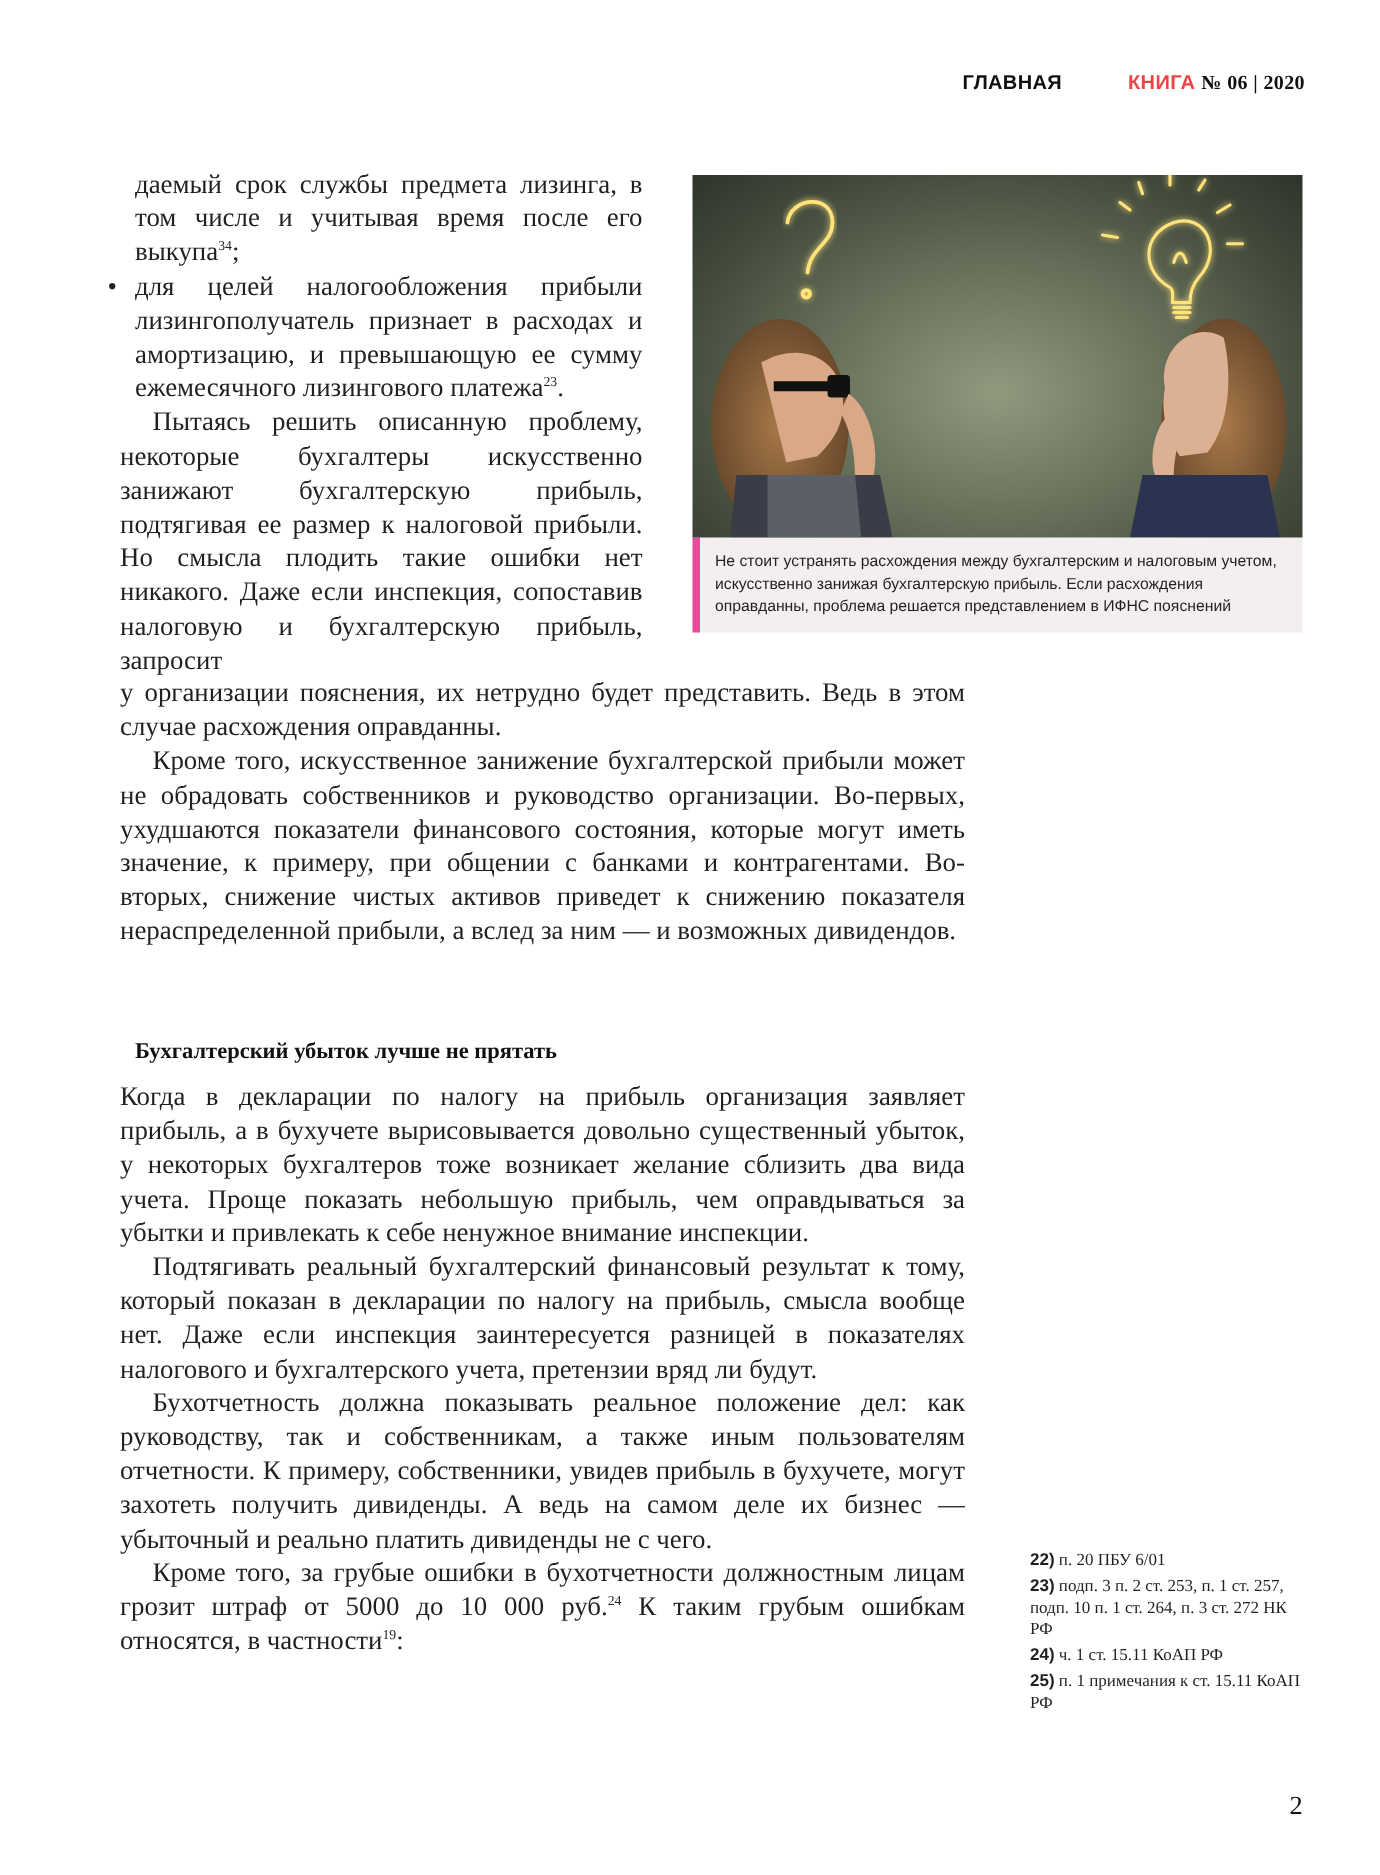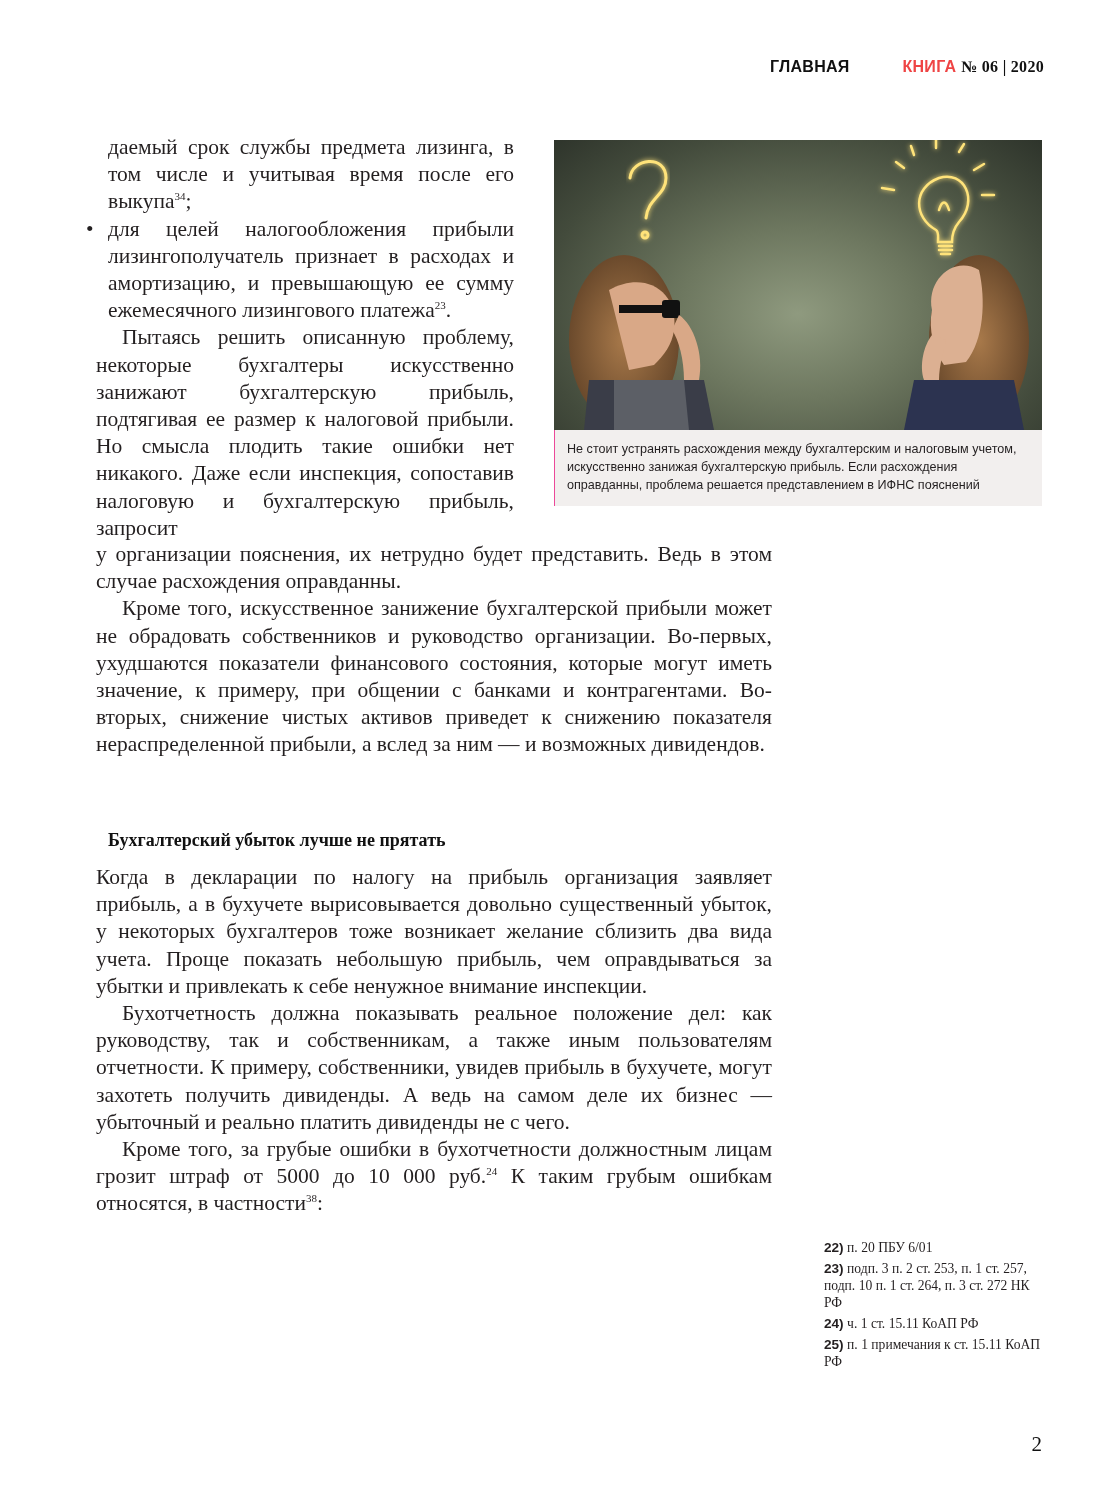--- a/index.html
+++ b/index.html
@@ -17,21 +17,21 @@
   sup { font-size:11px; line-height:0; vertical-align:8px; }
 
   #narrow { position:absolute; left:96px; top:134px; width:418px; }
   .li { position:relative; padding-left:12px; }
   .li.bullet::before { content:"•"; position:absolute; left:-10px; top:0; }
   #wide { position:absolute; left:96px; top:541px; width:676px; }
 
   .figure { position:absolute; left:554px; top:140px; width:488px; }
   .photo { width:488px; height:290px; position:relative; overflow:hidden;
     background: radial-gradient(ellipse at 50% 60%, #8f9a7f 0%, #6d775f 35%, #434b3c 75%, #2e342b 100%); }
-  .caption { background:#f2efee; padding:10px 12px 12px 12px; font-family:"Liberation Sans",sans-serif; font-size:12.6px; line-height:18px; color:#231f20; border-left:1px solid #ec4899; }
+  .caption { background:#f2efee; padding:10px 12px 12px 12px; font-family:"Liberation Sans",sans-serif; font-size:12.6px; line-height:18px; color:#231f20; border-left:6px solid #ec4899; }
 
   h2 { position:absolute; left:96px; top:818px; margin:12px; font-family:"Liberation Serif",serif; font-weight:bold; font-size:18px; color:#111; }
 
   #section2 { position:absolute; left:96px; top:864px; width:676px; }
 
   .footnotes { position:absolute; left:824px; top:1239px; width:226px; font-family:"Liberation Serif",serif; font-size:13.6px; line-height:17px; color:#231f20; }
   .footnotes .fn { margin-bottom:4px; }
   .footnotes b { font-family:"Liberation Sans",sans-serif; font-weight:bold; }
 
   .page-num { position:absolute; right:62px; top:1432px; font-family:"Liberation Serif",serif; font-size:21px; color:#111; }
@@ -103,22 +103,23 @@
 
 <div id="wide" class="text">
   <p class="just">у организации пояснения, их нетрудно будет представить. Ведь в этом случае расхождения оправданны.</p>
   <p class="ind just">Кроме того, искусственное занижение бухгалтерской прибыли может не обрадовать собственников и руководство организации. Во-первых, ухудшаются показатели финансового состояния, которые могут иметь значение, к примеру, при общении с банками и контрагентами. Во-вторых, снижение чистых активов приведет к снижению показателя нераспределенной прибыли, а вслед за ним — и возможных дивидендов.</p>
 </div>
 
 <h2>Бухгалтерский убыток лучше не прятать</h2>
 
 <div id="section2" class="text">
   <p class="just">Когда в декларации по налогу на прибыль организация заявляет прибыль, а в бухучете вырисовывается довольно существенный убыток, у некоторых бухгалтеров тоже возникает желание сблизить два вида учета. Проще показать небольшую прибыль, чем оправдываться за убытки и привлекать к себе ненужное внимание инспекции.</p>
+  <p class="ind just">Подтягивать реальный бухгалтерский финансовый результат к тому, который показан в декларации по налогу на прибыль, смысла вообще нет. Даже если инспекция заинтересуется разницей в показателях налогового и бухгалтерского учета, претензии вряд ли будут.</p>
   <p class="ind just">Бухотчетность должна показывать реальное положение дел: как руководству, так и собственникам, а также иным пользователям отчетности. К примеру, собственники, увидев прибыль в бухучете, могут захотеть получить дивиденды. А ведь на самом деле их бизнес — убыточный и реально платить дивиденды не с чего.</p>
-  <p class="ind just"><span>Кроме того, за грубые ошибки в бухотчетности должностным лицам грозит штраф от 5000 до 10 000 руб.</span><sup>24</sup><span> К таким грубым ошибкам относятся, в частности</span><sup>38</sup><span>:</span></p>
+  <p class="ind just"><span>Кроме того, за грубые ошибки в бухотчетности должностным лицам грозит штраф от 5000 до 10 000 руб.</span><sup>24</sup><span> К таким грубым ошибкам относятся, в частности</span><sup>19</sup><span>:</span></p>
 </div>
 
 <div class="footnotes">
   <div class="fn"><b>22)</b> <span>п. 20 ПБУ 6/01</span></div>
   <div class="fn"><b>23)</b> <span>подп. 3 п. 2 ст. 253, п. 1 ст. 257, подп. 10 п. 1 ст. 264, п. 3 ст. 272 НК РФ</span></div>
   <div class="fn"><b>24)</b> <span>ч. 1 ст. 15.11 КоАП РФ</span></div>
   <div class="fn"><b>25)</b> <span>п. 1 примечания к ст. 15.11 КоАП РФ</span></div>
 </div>
 
 <div class="page-num">2</div>

